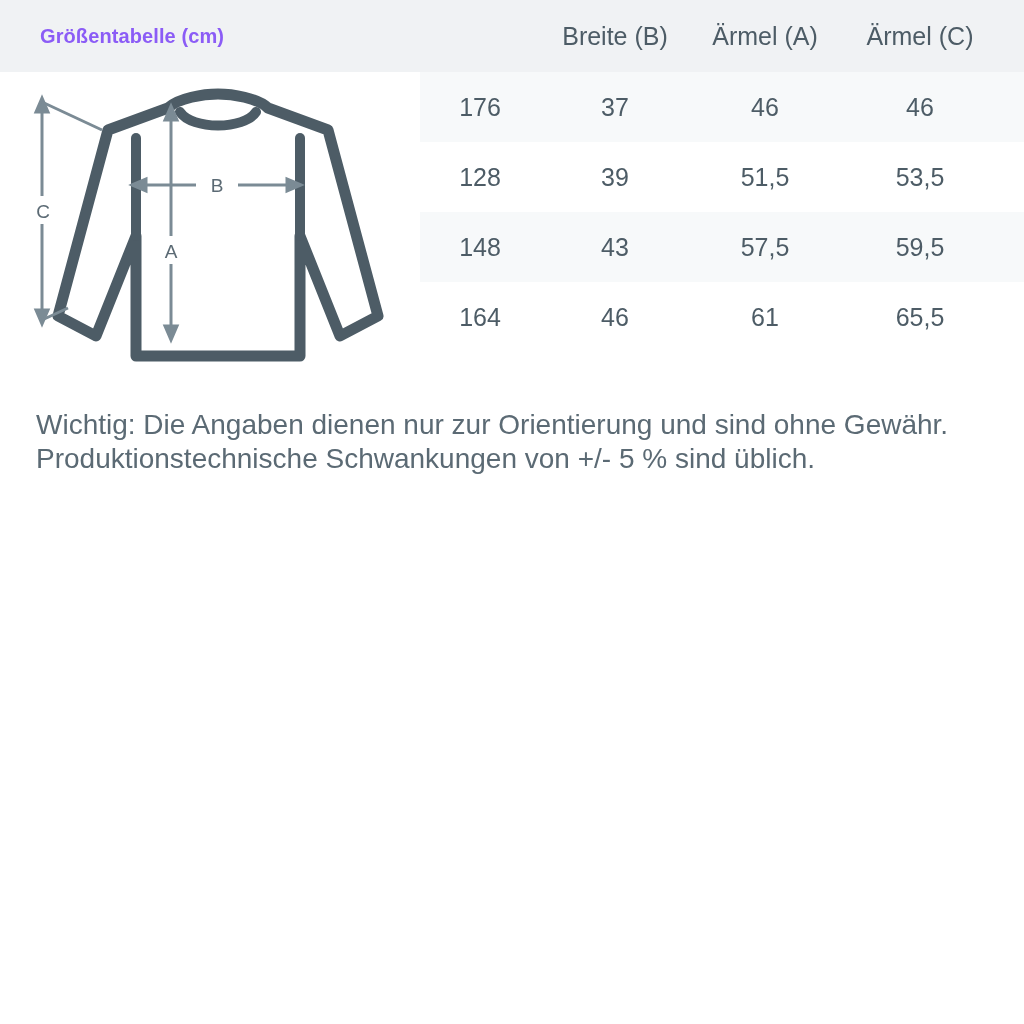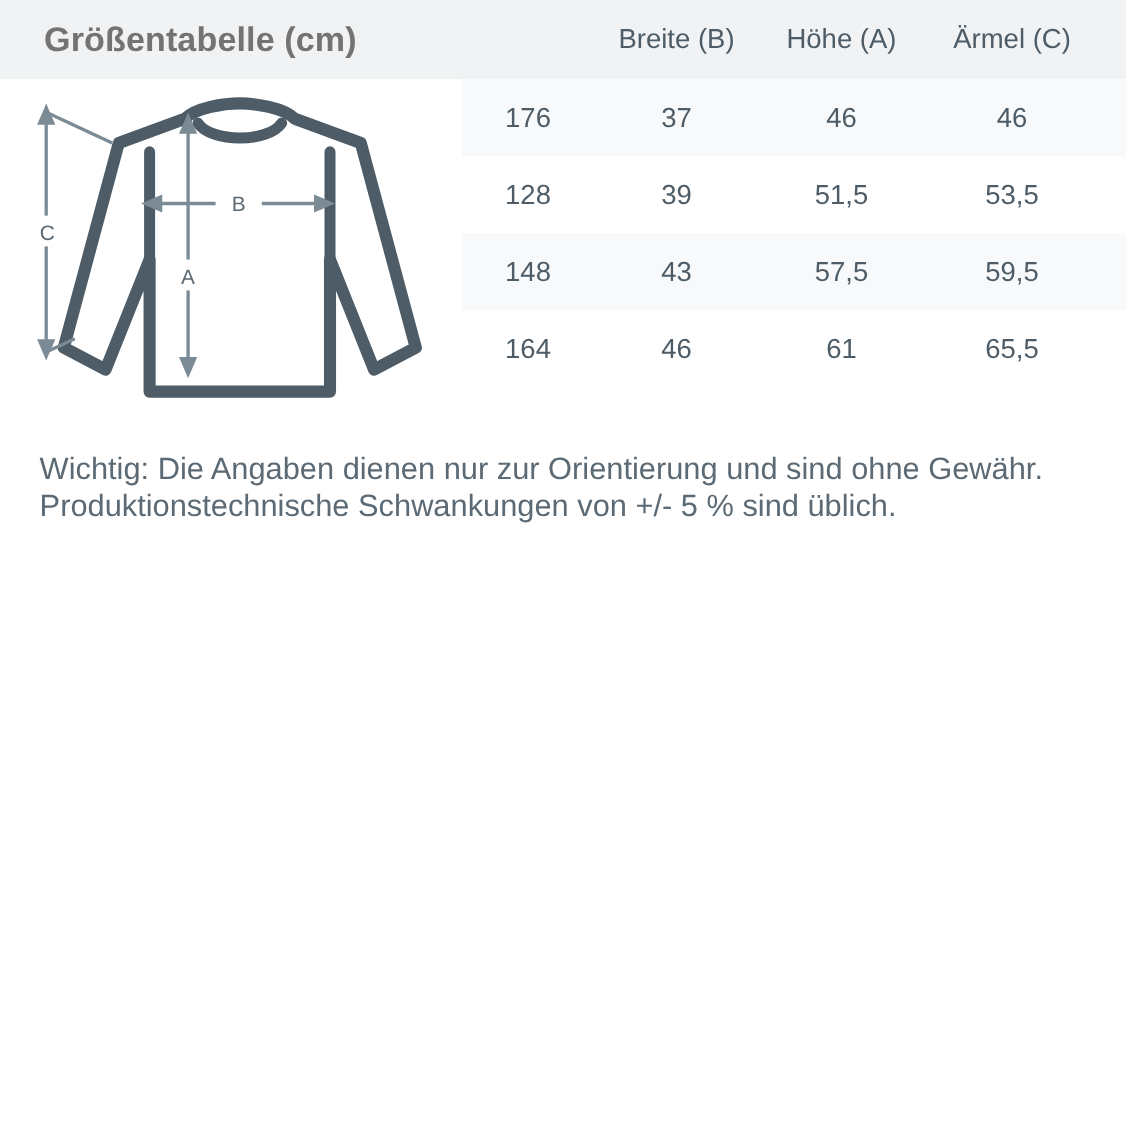--- a/index.html
+++ b/index.html
@@ -23,23 +23,23 @@
   
   .chart-header {
     display: flex;
     align-items: center;
     background: #f0f2f4;
     height: 72px;
     padding: 0 24px 0 40px;
     box-sizing: border-box;
   }
   .chart-title {
-    font-size: 31px;
+    font-size: 20px;
     font-weight: bold;
-    color: #737373;
+    color: #8b5cf6;
     flex: 0 0 380px;
     letter-spacing: 0.1px;
   }
   .header-cols {
     flex: 1;
     display: flex;
     align-items: center;
   }
   .header-cell {
     font-size: 25px;
@@ -94,21 +94,21 @@
 </head>
 <body>
 
 <div class="size-chart">
 
   <div class="chart-header">
     <div class="chart-title">Größentabelle (cm)</div>
     <div class="header-cols">
       <div class="header-cell col-size"></div>
       <div class="header-cell col-b">Breite (B)</div>
-      <div class="header-cell col-a">Höhe (A)</div>
+      <div class="header-cell col-a">Ärmel (A)</div>
       <div class="header-cell col-c">Ärmel (C)</div>
     </div>
   </div>
 
   <div class="chart-body">
 
     <div class="illustration">
       <svg width="380" height="300" viewBox="0 0 380 300">
         <g fill="none" stroke="#4d5c66" stroke-width="11" stroke-linejoin="round" stroke-linecap="round">
 

